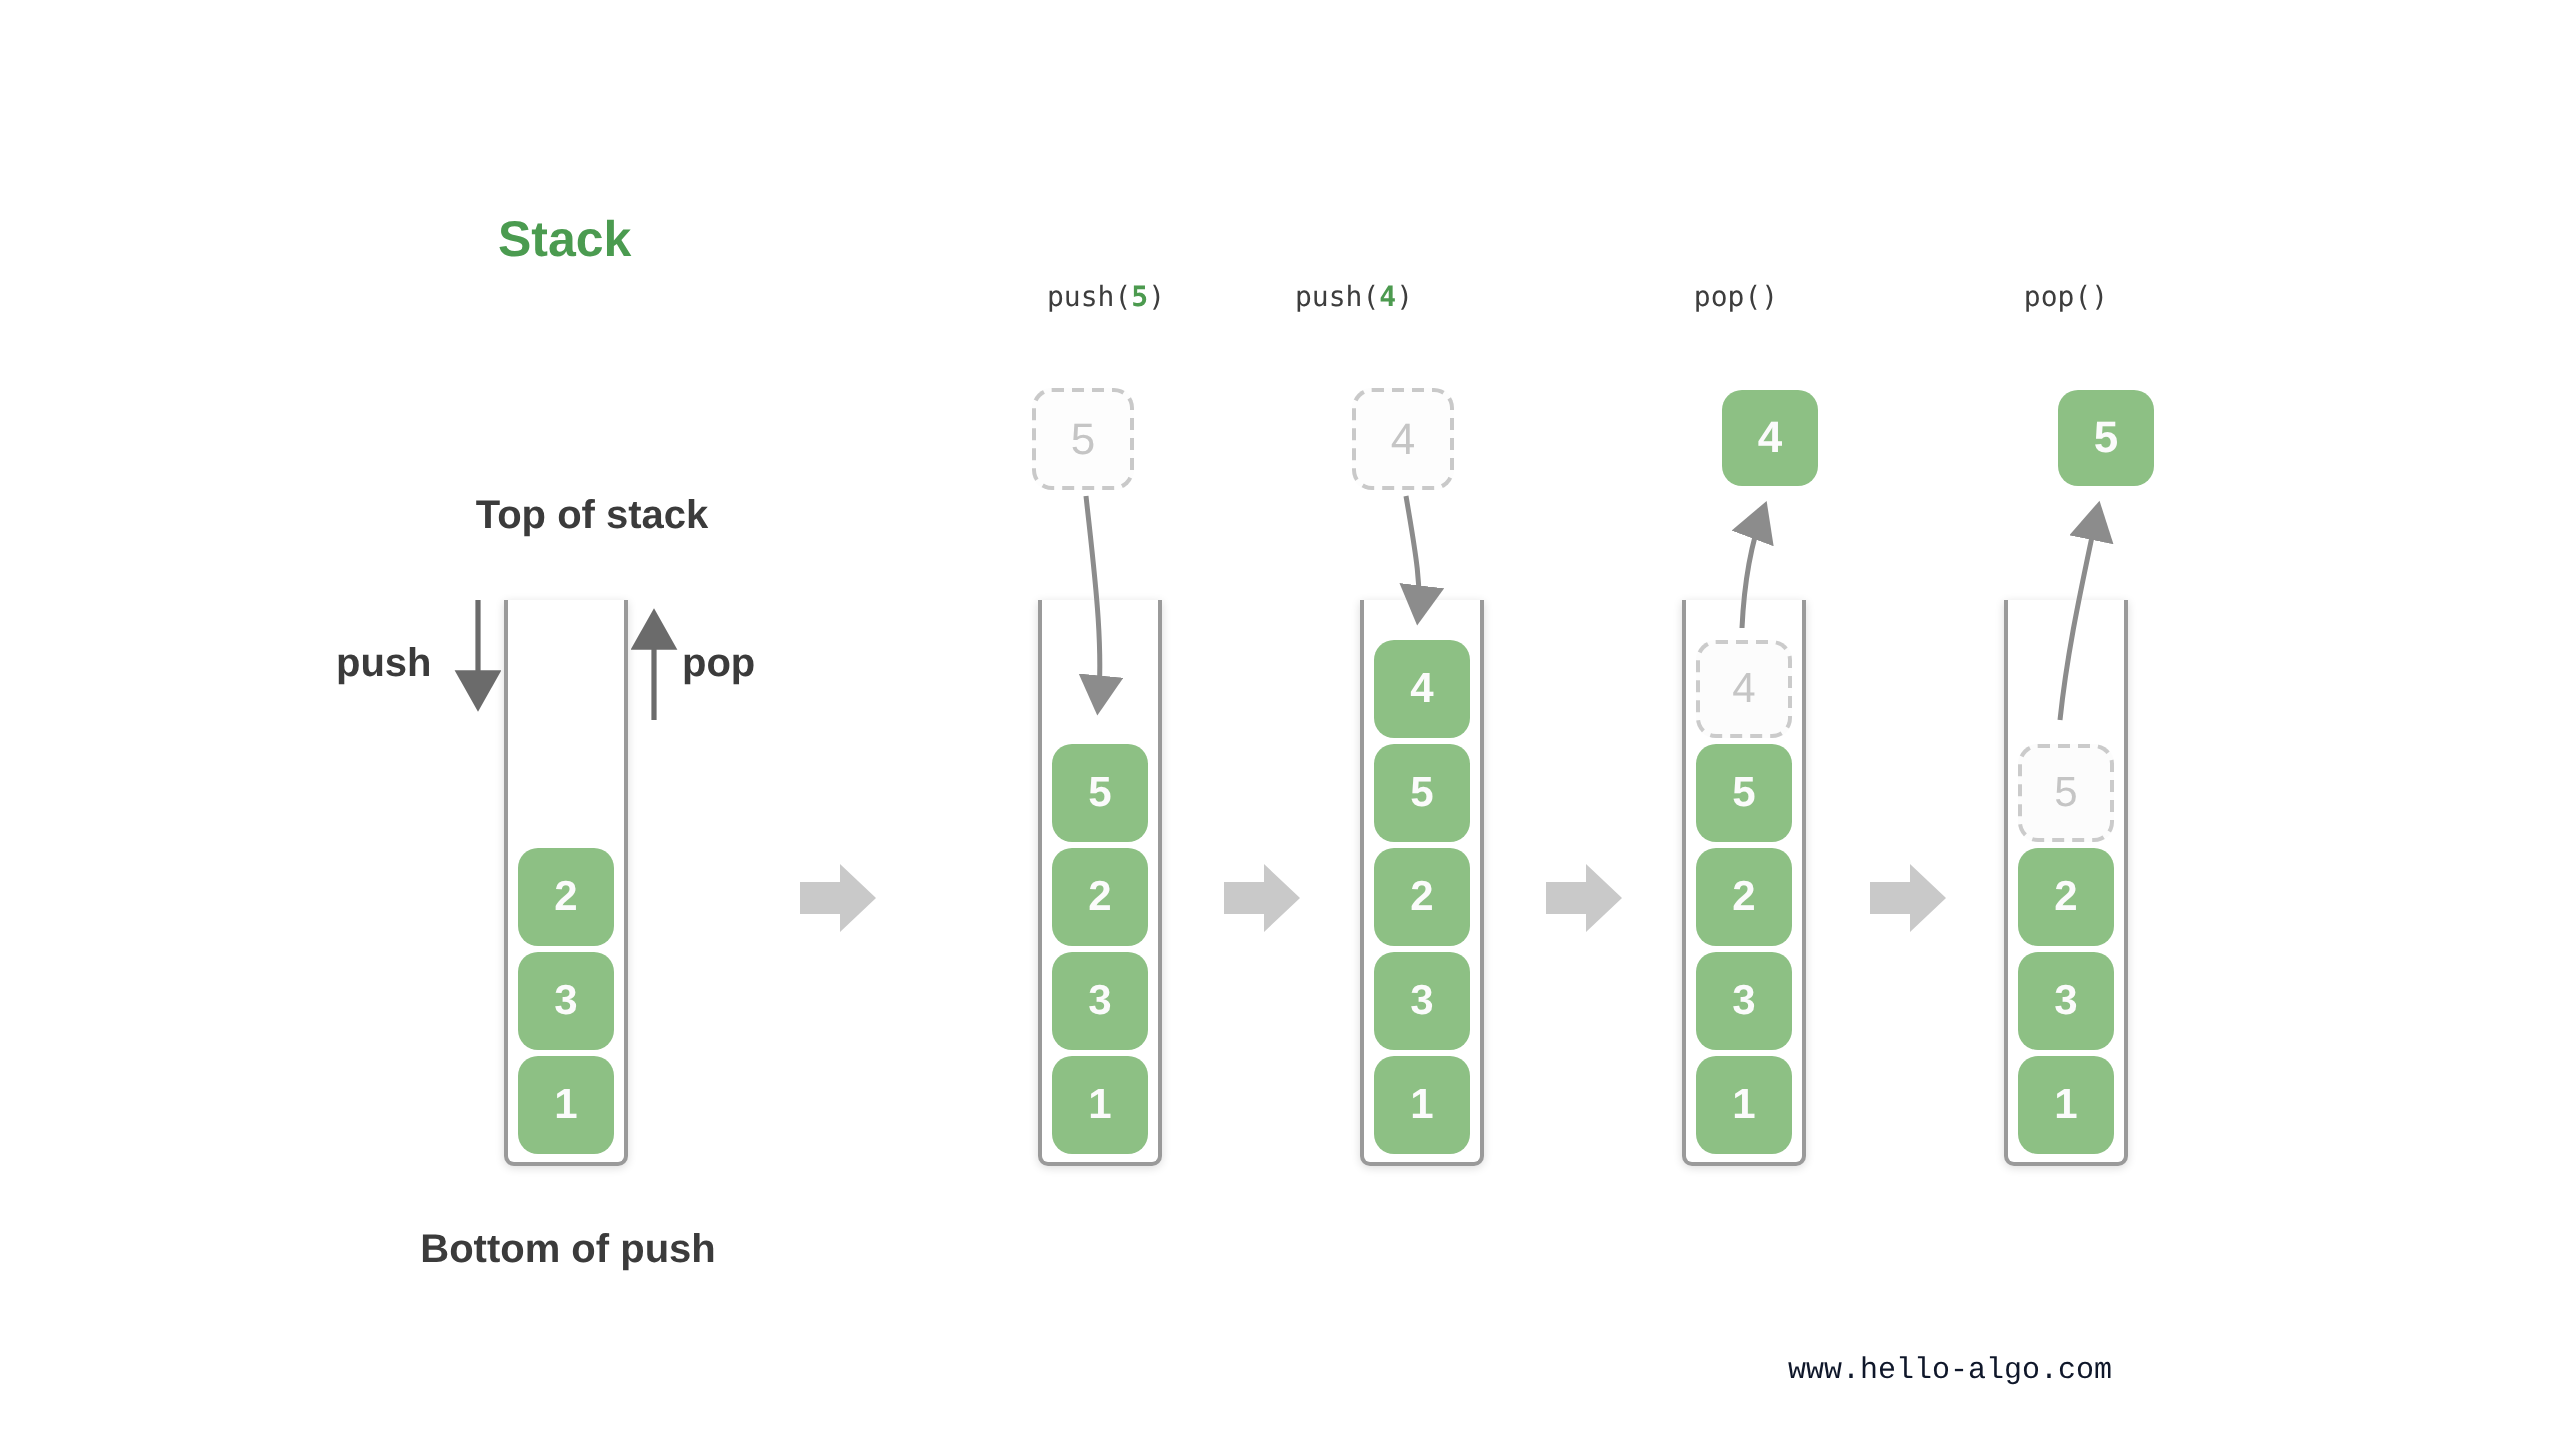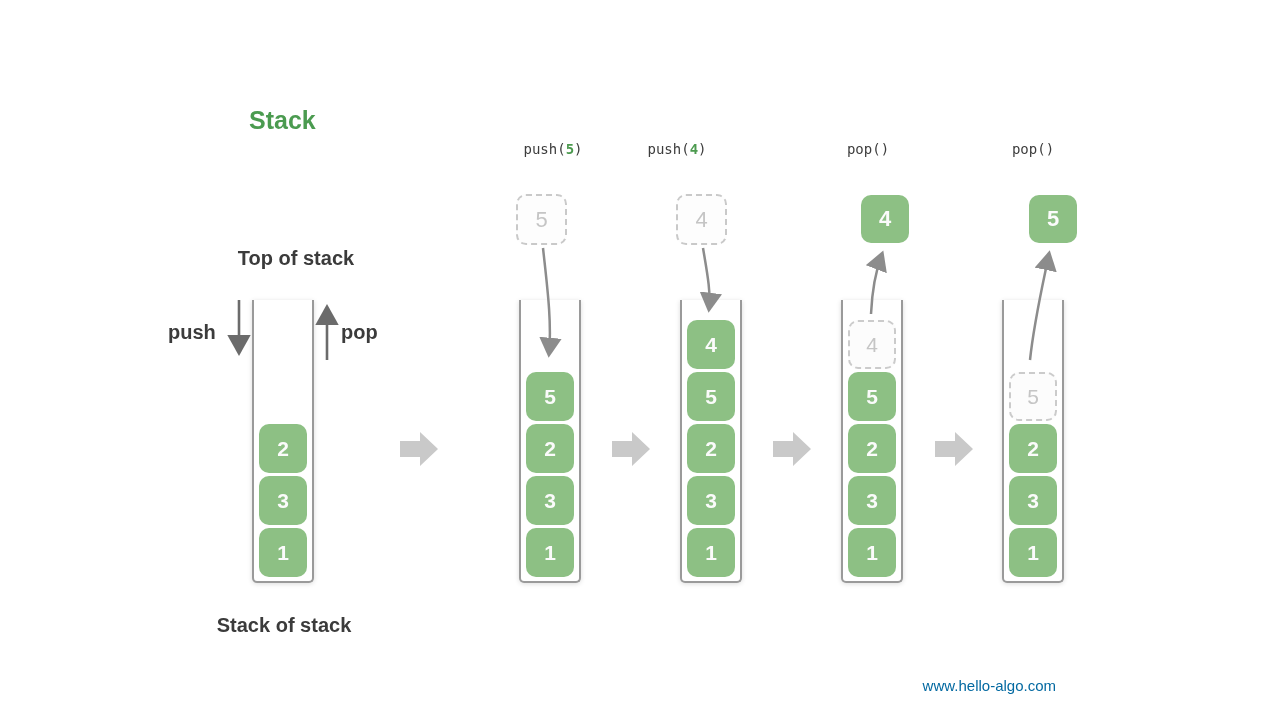--- a/index.html
+++ b/index.html
@@ -20,33 +20,33 @@
   .cell{position:absolute;left:5px;width:48px;height:49px;border-radius:10px;background:#8dc084;
         color:#fbfbfb;font-size:21px;font-weight:bold;display:flex;align-items:center;justify-content:center;}
   .cell.ghost{background:#fcfcfc;border:2px dashed #cbcbcb;width:44px;height:45px;left:5px;
               color:#c5c5c5;font-weight:normal;font-size:21px;}
 
   .float-box{position:absolute;display:flex;align-items:center;justify-content:center;
              font-size:22px;border-radius:10px;}
   .float-box.dashed{width:47px;height:47px;border:2px dashed #c9c9c9;background:#fdfdfd;color:#c5c5c5;}
   .float-box.solid{width:48px;height:48px;background:#8dc084;color:#fbfbfb;font-weight:bold;}
 
-  .watermark{position:absolute;top:677px;right:40px;font-family:Liberation Sans, sans-serif;
-             font-size:15px;color:#0369a1;}
+  .watermark{position:absolute;top:677px;right:40px;font-family:Liberation Mono, monospace;
+             font-size:15px;color:#0f172a;}
 
   svg.overlay{position:absolute;left:0;top:0;pointer-events:none;}
 </style>
 </head>
 <body>
 
 <div class="canvas">
 
   <div class="title">Stack</div>
   <div class="center-label" style="left:296px;top:247px">Top of stack</div>
-  <div class="center-label" style="left:284px;top:614px">Stack of stack</div>
+  <div class="center-label" style="left:284px;top:614px">Bottom of push</div>
   <div class="side-label" style="left:168px;top:321px">push</div>
   <div class="side-label" style="left:341px;top:321px">pop</div>
 
   <div class="op-label" style="left:553px"><span>push(</span><span class="arg">5</span><span>)</span></div>
   <div class="op-label" style="left:677px"><span>push(</span><span class="arg">4</span><span>)</span></div>
   <div class="op-label" style="left:868px"><span>pop(</span><span class="arg"></span><span>)</span></div>
   <div class="op-label" style="left:1033px"><span>pop(</span><span class="arg"></span><span>)</span></div>
 
   <div class="float-box dashed" style="left:516px;top:194px">
       <span>5</span>

